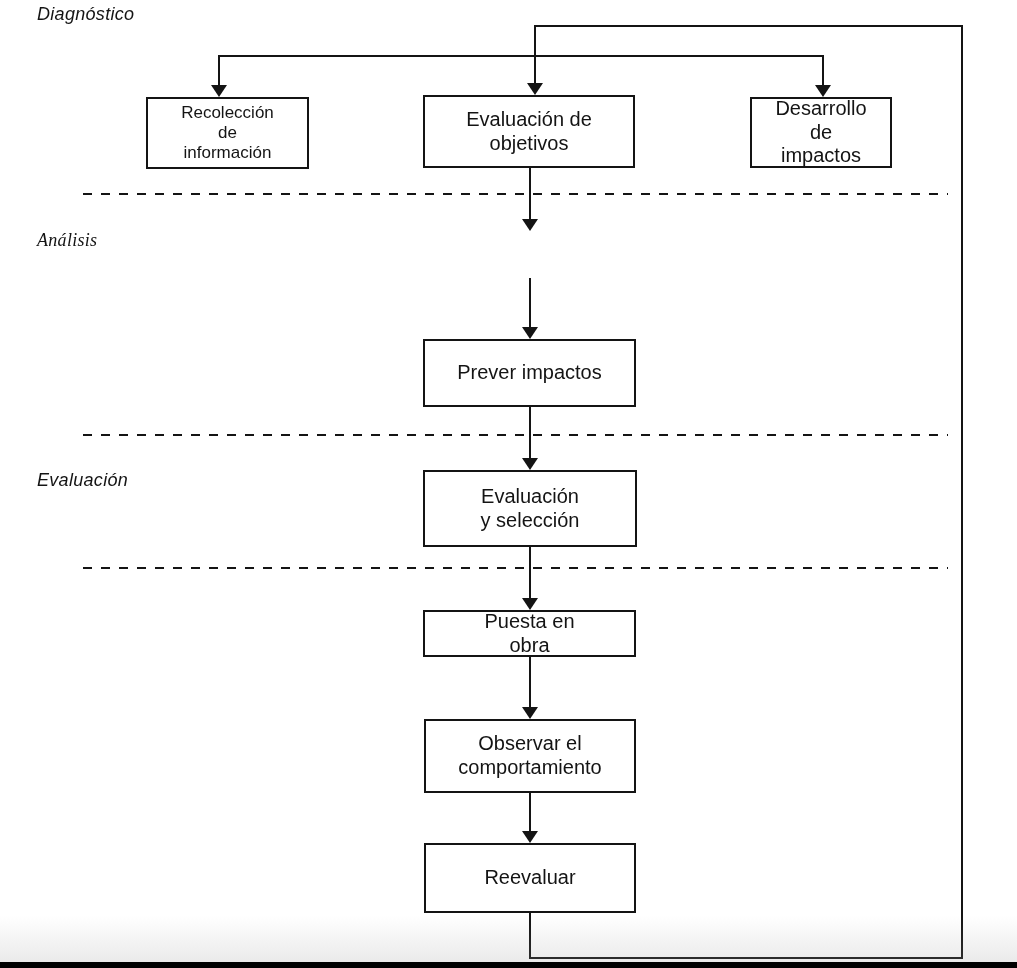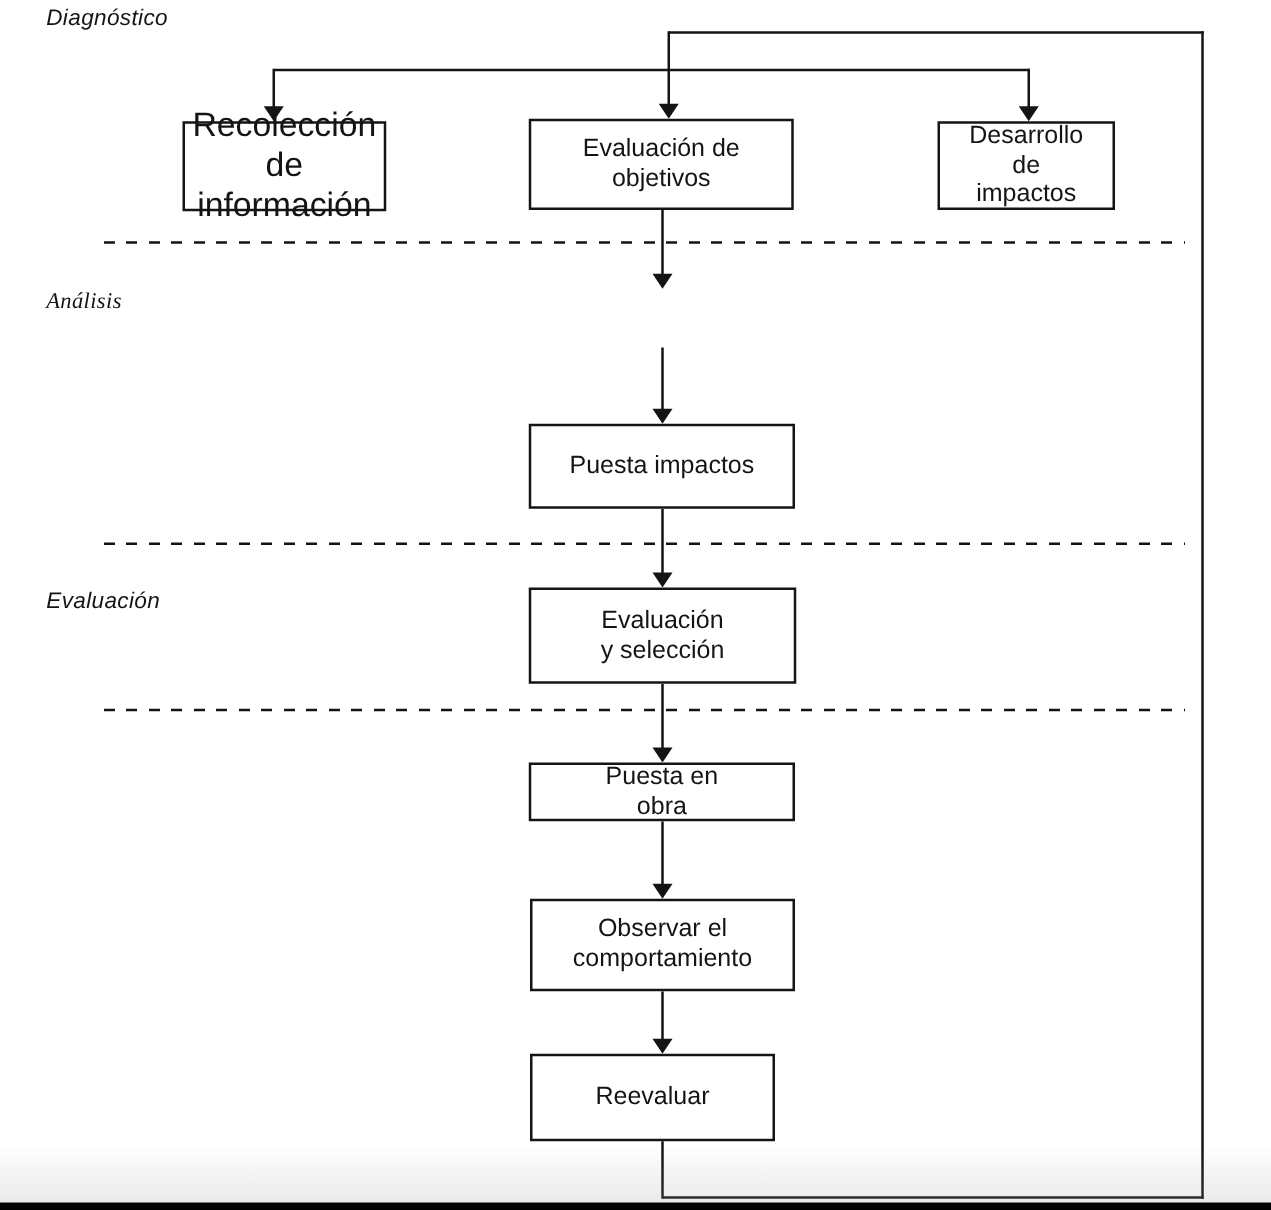--- a/index.html
+++ b/index.html
@@ -113,33 +113,33 @@
   <div class="arrowhead" style="left:211px; top:85px;"></div>
   <div class="arrowhead" style="left:527px; top:83px;"></div>
   <div class="arrowhead" style="left:815px; top:85px;"></div>
   <div class="arrowhead" style="left:522px; top:219px;"></div>
   <div class="arrowhead" style="left:522px; top:327px;"></div>
   <div class="arrowhead" style="left:522px; top:458px;"></div>
   <div class="arrowhead" style="left:522px; top:598px;"></div>
   <div class="arrowhead" style="left:522px; top:707px;"></div>
   <div class="arrowhead" style="left:522px; top:831px;"></div>
 
-  <div class="node" style="left:146px; top:97px;  width:163px; height:72px; font-size:27px;">Recolección
+  <div class="node" style="left:146px; top:97px;  width:163px; height:72px; font-size:17px;">Recolección
 de
 información</div>
   <div class="node" style="left:423px; top:95px;  width:212px; height:73px;">Evaluación de
 objetivos</div>
   <div class="node" style="left:750px; top:97px;  width:142px; height:71px;">Desarrollo
 de
 impactos</div>
-  <div class="node" style="left:423px; top:339px; width:213px; height:68px;">Puesta impactos</div>
+  <div class="node" style="left:423px; top:339px; width:213px; height:68px;">Prever impactos</div>
   <div class="node" style="left:423px; top:470px; width:214px; height:77px;">Evaluación
 y selección</div>
   <div class="node" style="left:424px; top:719px; width:212px; height:74px;">Observar el
 comportamiento</div>
   <div class="node" style="left:423px; top:610px; width:213px; height:47px;">Puesta en
 obra</div>
-  <div class="node" style="left:424px; top:843px; width:196px; height:70px;">Reevaluar</div>
+  <div class="node" style="left:424px; top:843px; width:212px; height:70px;">Reevaluar</div>
 
   <div class="scan-shade"></div>
   <div class="bottom-bar"></div>
 
 </div>
 
 </body></html>

